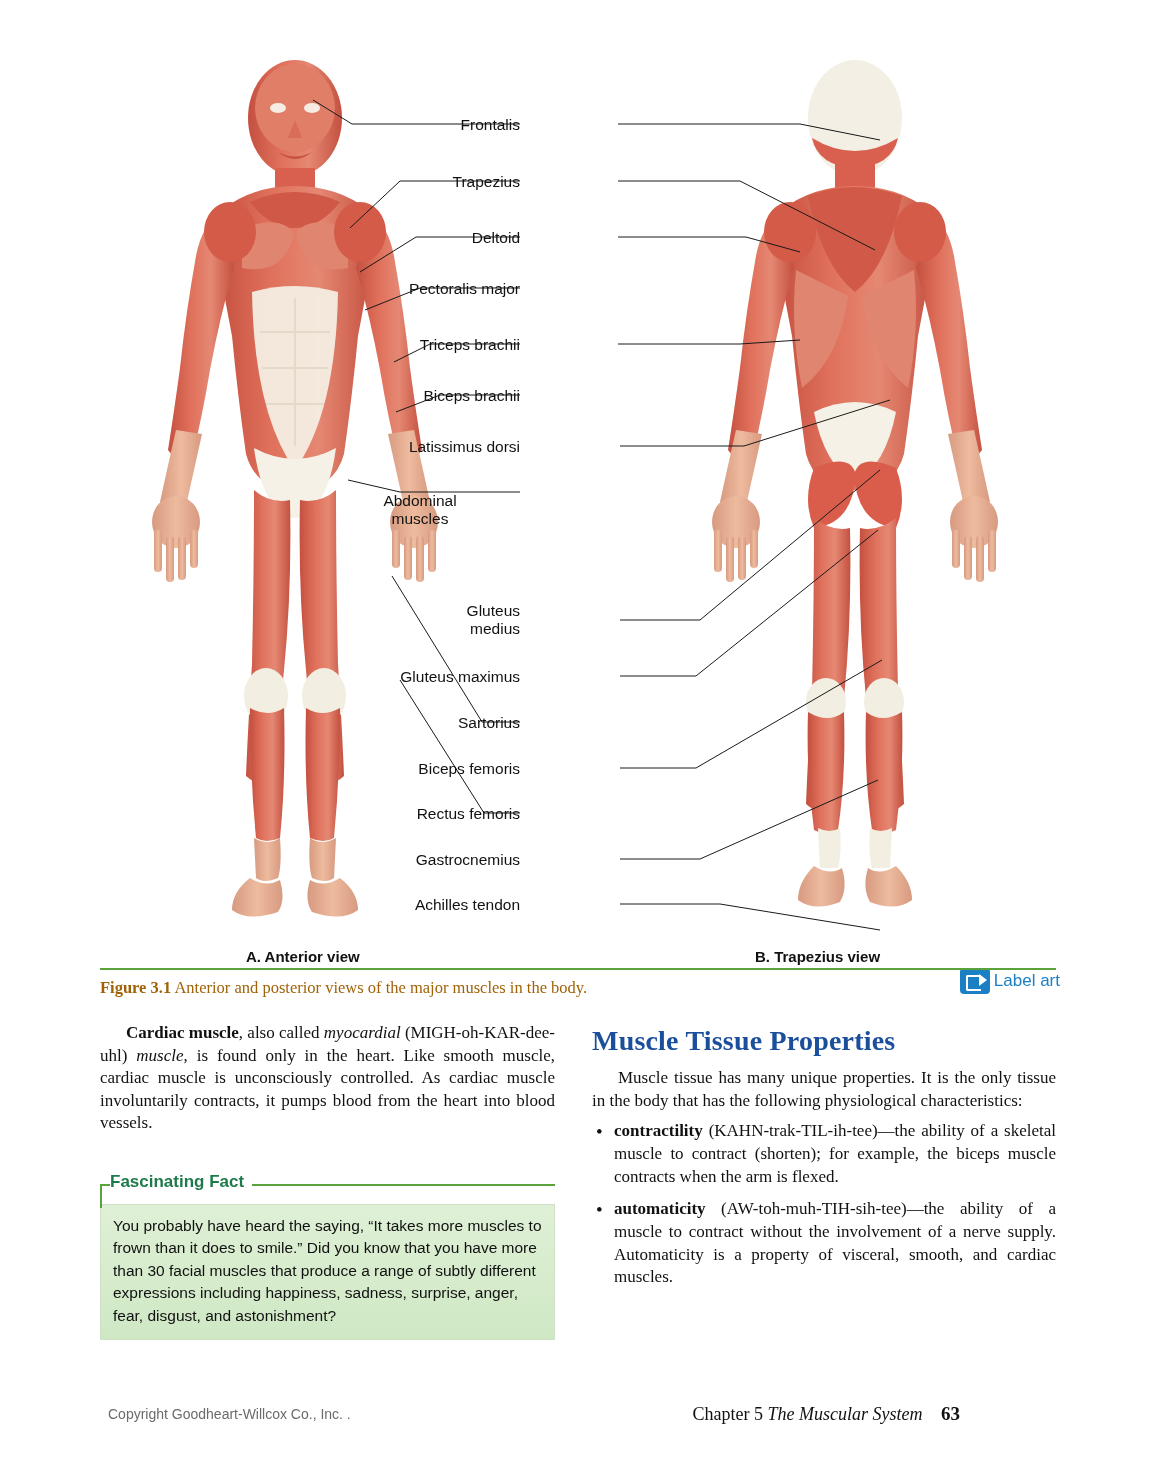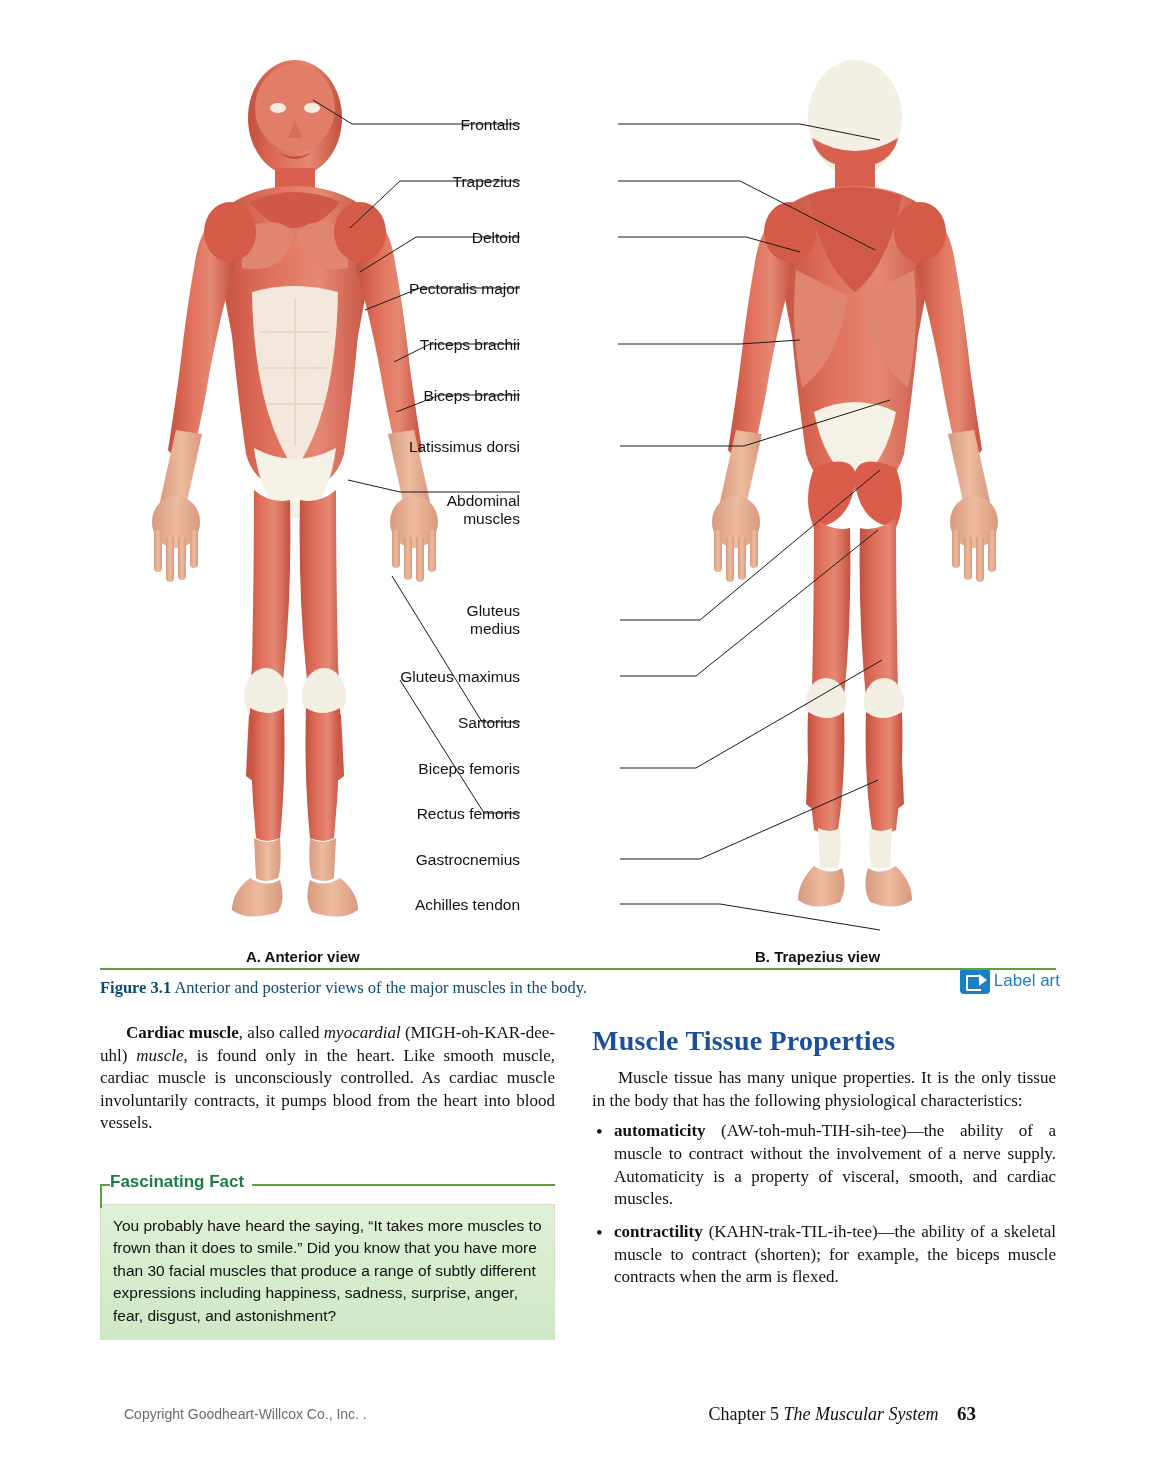--- a/index.html
+++ b/index.html
@@ -92,21 +92,21 @@
     width: 956px; height: 2px;
     background: #5aa23c;
   }
 
   .fig-caption {
     position: absolute;
     left: 100px; top: 978px;
     width: 956px;
     font-family: "Liberation Serif", serif;
     font-size: 16.5px;
-    color: #0c4a6e;
+    color: #a16207;
   }
   .fig-caption b { font-weight: bold; }
 
   
   .col { position: absolute; top: 1022px; font-size: 17px; line-height: 1.33; text-align: justify; }
   .col-left  { left: 100px; width: 455px; }
   .col-right { left: 592px; width: 464px; }
 
   .col p { margin: 0 0 0 0; }
   .indent { text-indent: 26px; }
@@ -164,21 +164,21 @@
     margin-bottom: 10px;
     text-align: justify;
   }
   ul.props li:before {
     content: "•";
     position: absolute; left: 4px; top: -1px;
     font-size: 19px;
   }
 
   
-  .footer { position: absolute; left: 16px; top: 1406px; width: 1060px; height: 40px; }
+  .footer { position: absolute; left: 0; top: 1406px; width: 1060px; height: 40px; }
   .copyright {
     position: absolute; left: 108px; top: 0;
     font-family: "Liberation Sans", sans-serif;
     font-size: 14px; color: #6b6b6b;
   }
   .chapline {
     position: absolute; right: 100px; top: -3px;
     font-family: "Liberation Serif", serif;
     font-size: 18px; color: #111;
   }
@@ -394,21 +394,21 @@
       </g>
     </svg>
 
     <div class="lbl" style="left:250px;top:76px;width:170px;">Frontalis</div>
     <div class="lbl" style="left:250px;top:133px;width:170px;">Trapezius</div>
     <div class="lbl" style="left:250px;top:189px;width:170px;">Deltoid</div>
     <div class="lbl" style="left:220px;top:240px;width:200px;">Pectoralis major</div>
     <div class="lbl" style="left:230px;top:296px;width:190px;">Triceps brachii</div>
     <div class="lbl" style="left:230px;top:347px;width:190px;">Biceps brachii</div>
     <div class="lbl" style="left:228px;top:398px;width:192px;">Latissimus dorsi</div>
-    <div class="lbl" style="left:250px;top:452px;width:170px;">Abdominal
+    <div class="lbl" style="left:235px;top:452px;width:170px;text-align:center;">Abdominal
 muscles</div>
     <div class="lbl" style="left:260px;top:562px;width:160px;">Gluteus
 medius</div>
     <div class="lbl" style="left:226px;top:628px;width:194px;">Gluteus maximus</div>
     <div class="lbl" style="left:250px;top:674px;width:170px;">Sartorius</div>
     <div class="lbl" style="left:230px;top:720px;width:190px;">Biceps femoris</div>
     <div class="lbl" style="left:230px;top:765px;width:190px;">Rectus femoris</div>
     <div class="lbl" style="left:230px;top:811px;width:190px;">Gastrocnemius</div>
     <div class="lbl" style="left:230px;top:856px;width:190px;">Achilles tendon</div>
 
@@ -441,26 +441,26 @@
   <div class="ff-frame2"></div>
   <div class="ff-title">Fascinating Fact</div>
   <div class="ff-body">You probably have heard the saying, “It takes more muscles to frown than it does to smile.” Did you know that you have more than 30 facial muscles that produce a range of subtly different expressions including happiness, sadness, surprise, anger, fear, disgust, and astonishment?</div>
 </div>
 
 <div class="col col-right">
   <h2 class="section-title">Muscle Tissue Properties</h2>
   <p class="indent">Muscle tissue has many unique properties. It is the only tissue in the body that has the following physiological characteristics:</p>
   <ul class="props">
     <li>
+      <span class="bd">contractility</span>
+      <span>(KAHN-trak-TIL-ih-tee)—the ability of a skeletal muscle to contract (shorten); for example, the biceps muscle contracts when the arm is flexed.</span>
+    </li>
+    <li>
       <span class="bd">automaticity</span>
       <span>(AW-toh-muh-TIH-sih-tee)—the ability of a muscle to contract without the involvement of a nerve supply. Automaticity is a property of visceral, smooth, and cardiac muscles.</span>
-    </li>
-    <li>
-      <span class="bd">contractility</span>
-      <span>(KAHN-trak-TIL-ih-tee)—the ability of a skeletal muscle to contract (shorten); for example, the biceps muscle contracts when the arm is flexed.</span>
     </li>
   </ul>
 </div>
 
 <div class="footer">
   <div class="copyright">Copyright Goodheart-Willcox Co., Inc. .</div>
   <div class="chapline">
     <span>Chapter 5</span>
     <span class="it">The Muscular System</span>
     <span class="pg">63</span>

